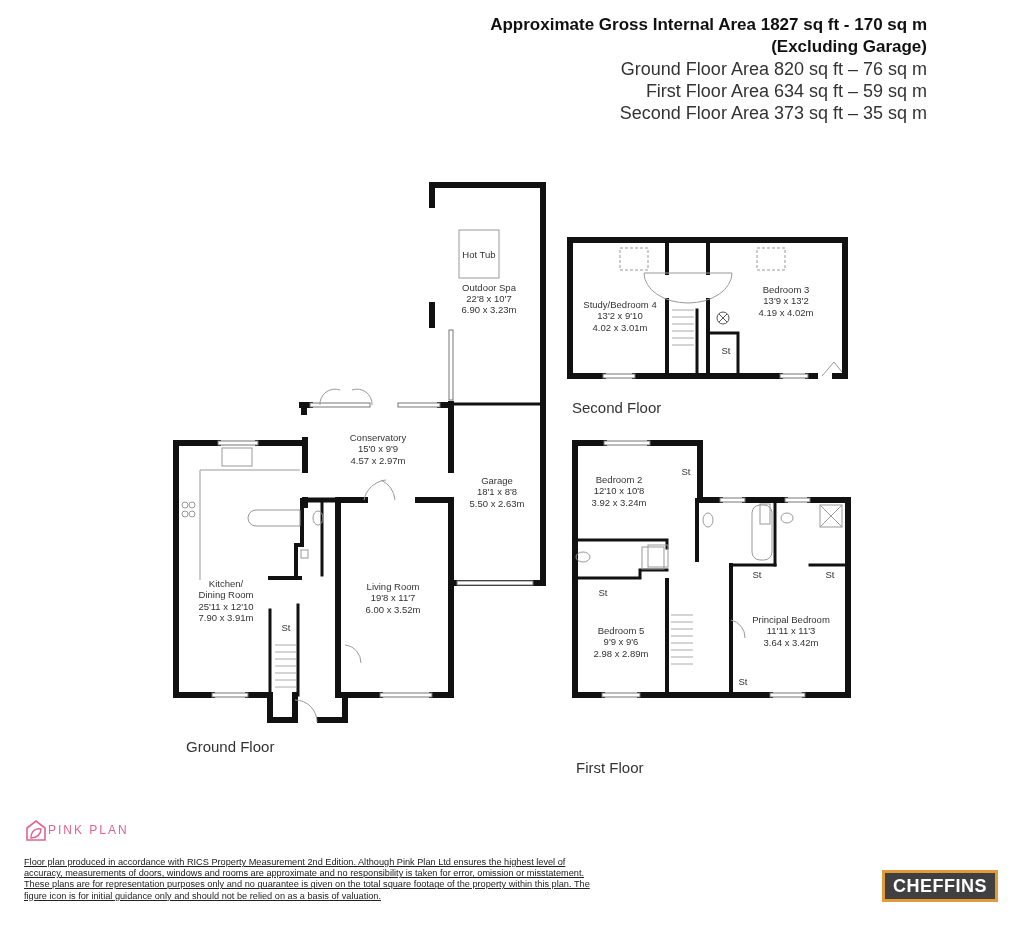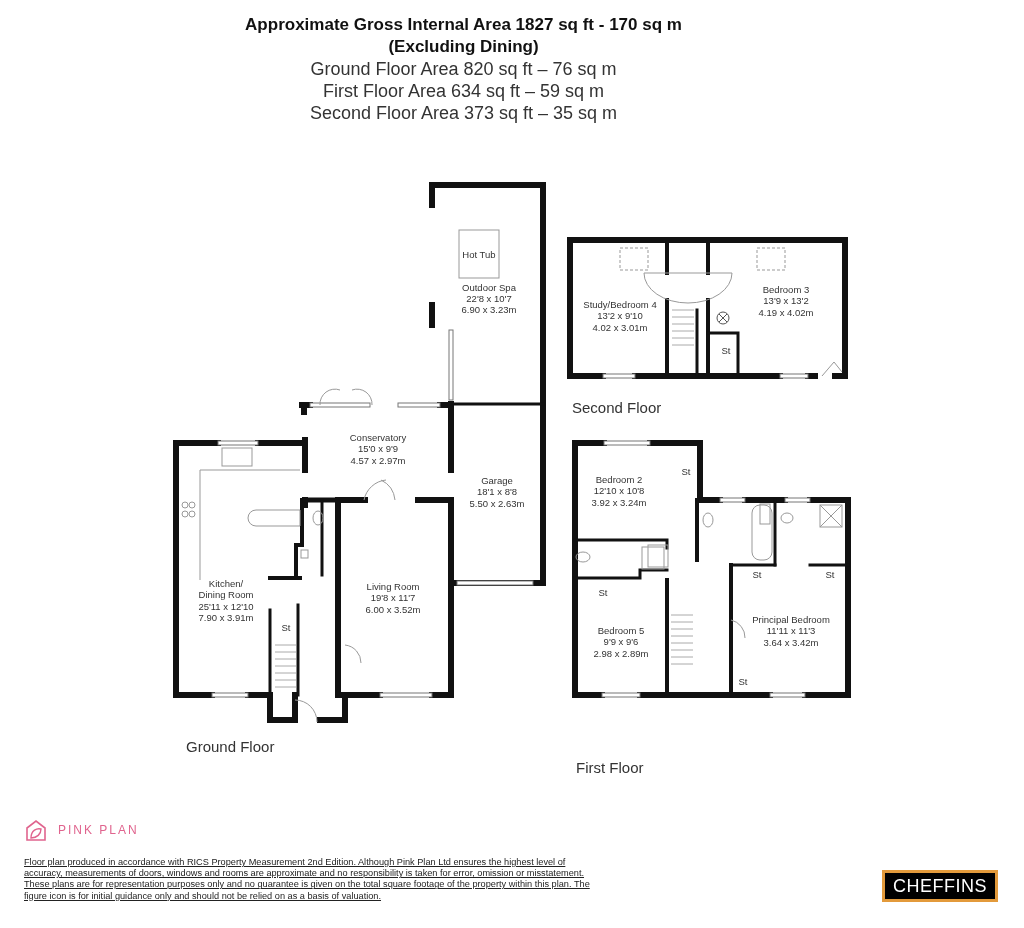--- a/index.html
+++ b/index.html
@@ -1,34 +1,34 @@
 <!DOCTYPE html>
 <html><head>
 <meta charset="utf-8">
 <style>
   html, body { margin: 0; padding: 0; background: #ffffff; }
   body { width: 1024px; height: 928px; position: relative; overflow: hidden; font-family: "Liberation Sans", sans-serif; color: #222; }
-  .header { position: absolute; left: 0; top: 14px; width: 927px; text-align: center; }
+  .header { position: absolute; left: 0; top: 14px; width: 927px; text-align: right; }
   .header .bold { font-weight: bold; font-size: 17px; line-height: 22px; color: #111; }
   .header .light { font-size: 18px; line-height: 22px; color: #333; }
   svg.plan { position: absolute; left: 0; top: 0; }
   .room-label { font-family: "Liberation Sans", sans-serif; font-size: 9.5px; fill: #333; text-anchor: middle; }
   .st-label { font-family: "Liberation Sans", sans-serif; font-size: 9.5px; fill: #333; text-anchor: middle; }
   .floor-label { position: absolute; font-size: 15px; color: #333; }
-  .brand { position: absolute; left: 24px; top: 818px; display: flex; align-items: center; gap: 10px; }
+  .brand { position: absolute; left: 24px; top: 818px; display: flex; align-items: center; }
   .brand-text { color: #e0648e; font-size: 12px; letter-spacing: 2px; }
   .disclaimer { position: absolute; left: 24px; top: 857px; width: 580px; font-size: 9.2px; line-height: 11.2px; color: #222; text-decoration: underline; }
-  .cheffins { position: absolute; left: 882px; top: 870px; width: 116px; height: 32px; box-sizing: border-box; border: 3px solid #e39a3b; background: #000000; color: #fff; font-weight: normal; font-size: 18px; display: flex; align-items: center; justify-content: center; letter-spacing: 0.5px; }
+  .cheffins { position: absolute; left: 882px; top: 870px; width: 116px; height: 32px; box-sizing: border-box; border: 3px solid #e39a3b; background: #404040; color: #fff; font-weight: bold; font-size: 18px; display: flex; align-items: center; justify-content: center; letter-spacing: 0.5px; }
 </style>
 </head>
 <body>
 
 <div class="header">
   <div class="bold">Approximate Gross Internal Area 1827 sq ft - 170 sq m</div>
-  <div class="bold">(Excluding Dining)</div>
+  <div class="bold">(Excluding Garage)</div>
   <div class="light">Ground Floor Area 820 sq ft – 76 sq m</div>
   <div class="light">First Floor Area 634 sq ft – 59 sq m</div>
   <div class="light">Second Floor Area 373 sq ft – 35 sq m</div>
 </div>
 
 <svg class="plan" width="1024" height="928" viewBox="0 0 1024 928">
   <g fill="none" stroke="#111" stroke-width="6" stroke-linecap="square">
 
     <polyline points="432,205 432,185 543,185 543,583 455,583"></polyline>
     <line x1="432" y1="305" x2="432" y2="325"></line>

